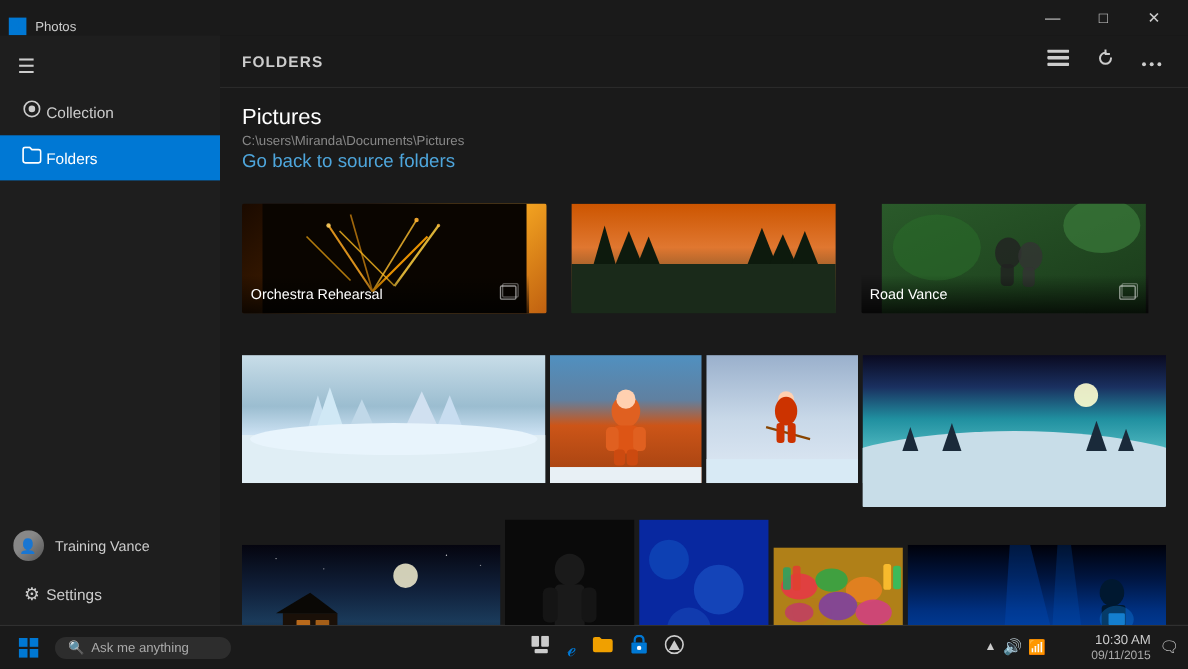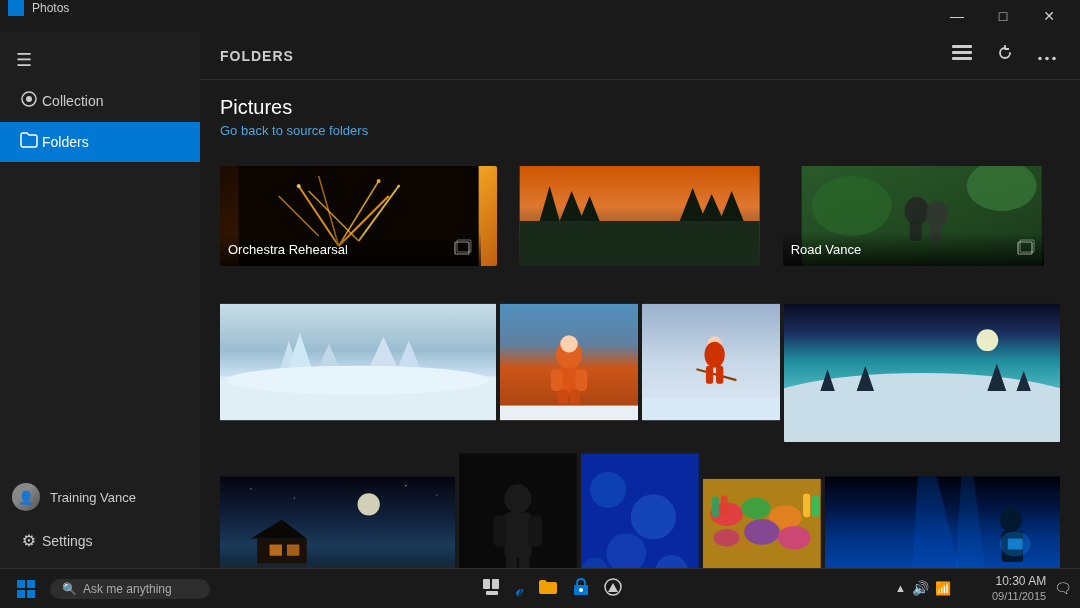--- a/index.html
+++ b/index.html
@@ -12,21 +12,21 @@
       overflow: hidden;
       display: flex;
       flex-direction: column;
     }
 
     
     .title-bar {
       height: 32px;
       background: #1a1a1a;
       display: flex;
-      align-items: flex-start;
+      align-items: flex-end;
       justify-content: space-between;
       padding: 0 8px;
       flex-shrink: 0;
     }
     .title-bar-left {
       display: flex;
       align-items: center;
       gap: 8px;
     }
     .title-bar-icon {
@@ -195,21 +195,21 @@
       font-weight: 300;
       margin-bottom: 2px;
       color: #fff;
     }
     .section-path {
       font-size: 12px;
       color: #888;
       margin-bottom: 2px;
     }
     .section-link {
-      font-size: 13px;
+      font-size: 17px;
       color: #4ea6dc;
       cursor: pointer;
       text-decoration: none;
       margin-bottom: 14px;
       display: inline-block;
     }
 
     
     .folders-grid {
       display: flex;
@@ -424,20 +424,21 @@
             <circle cx="2" cy="2.5" r="1.8" fill="#ccc"></circle>
             <circle cx="9" cy="2.5" r="1.8" fill="#ccc"></circle>
             <circle cx="16" cy="2.5" r="1.8" fill="#ccc"></circle>
           </svg>
         </button>
       </div>
     </div>
 
     <div class="content-area">
       <div class="section-title">Pictures</div>
+      <div class="section-path">C:\users\Miranda\Documents\Pictures</div>
       <a class="section-link" href="#">Go back to source folders</a>
 
       
       <div class="folders-grid">
 
         <div class="folder-card">
           <div class="folder-card-bg folder-sparks">
             
             <svg width="100%" height="100%" viewBox="0 0 240 100" xmlns="http://www.w3.org/2000/svg">
               <rect width="240" height="100" fill="#0a0500"></rect>

